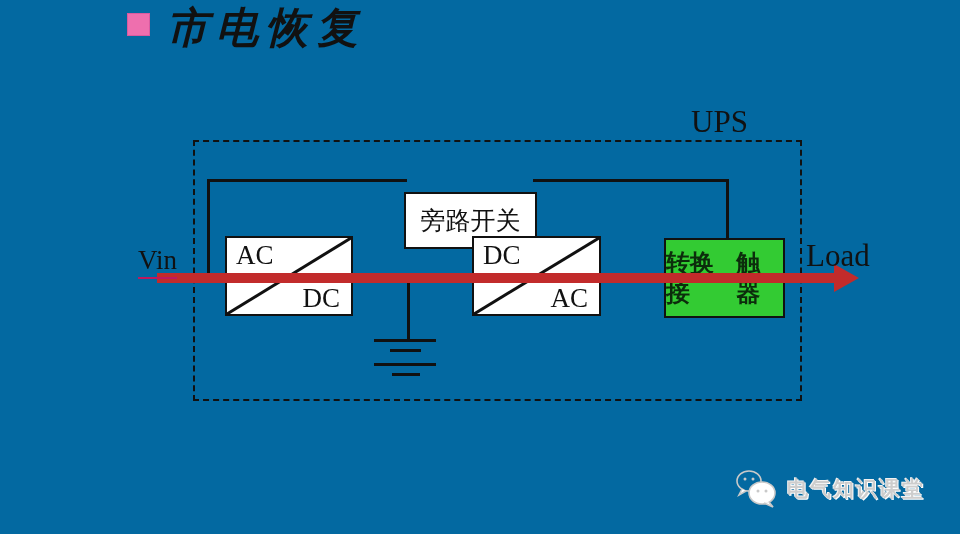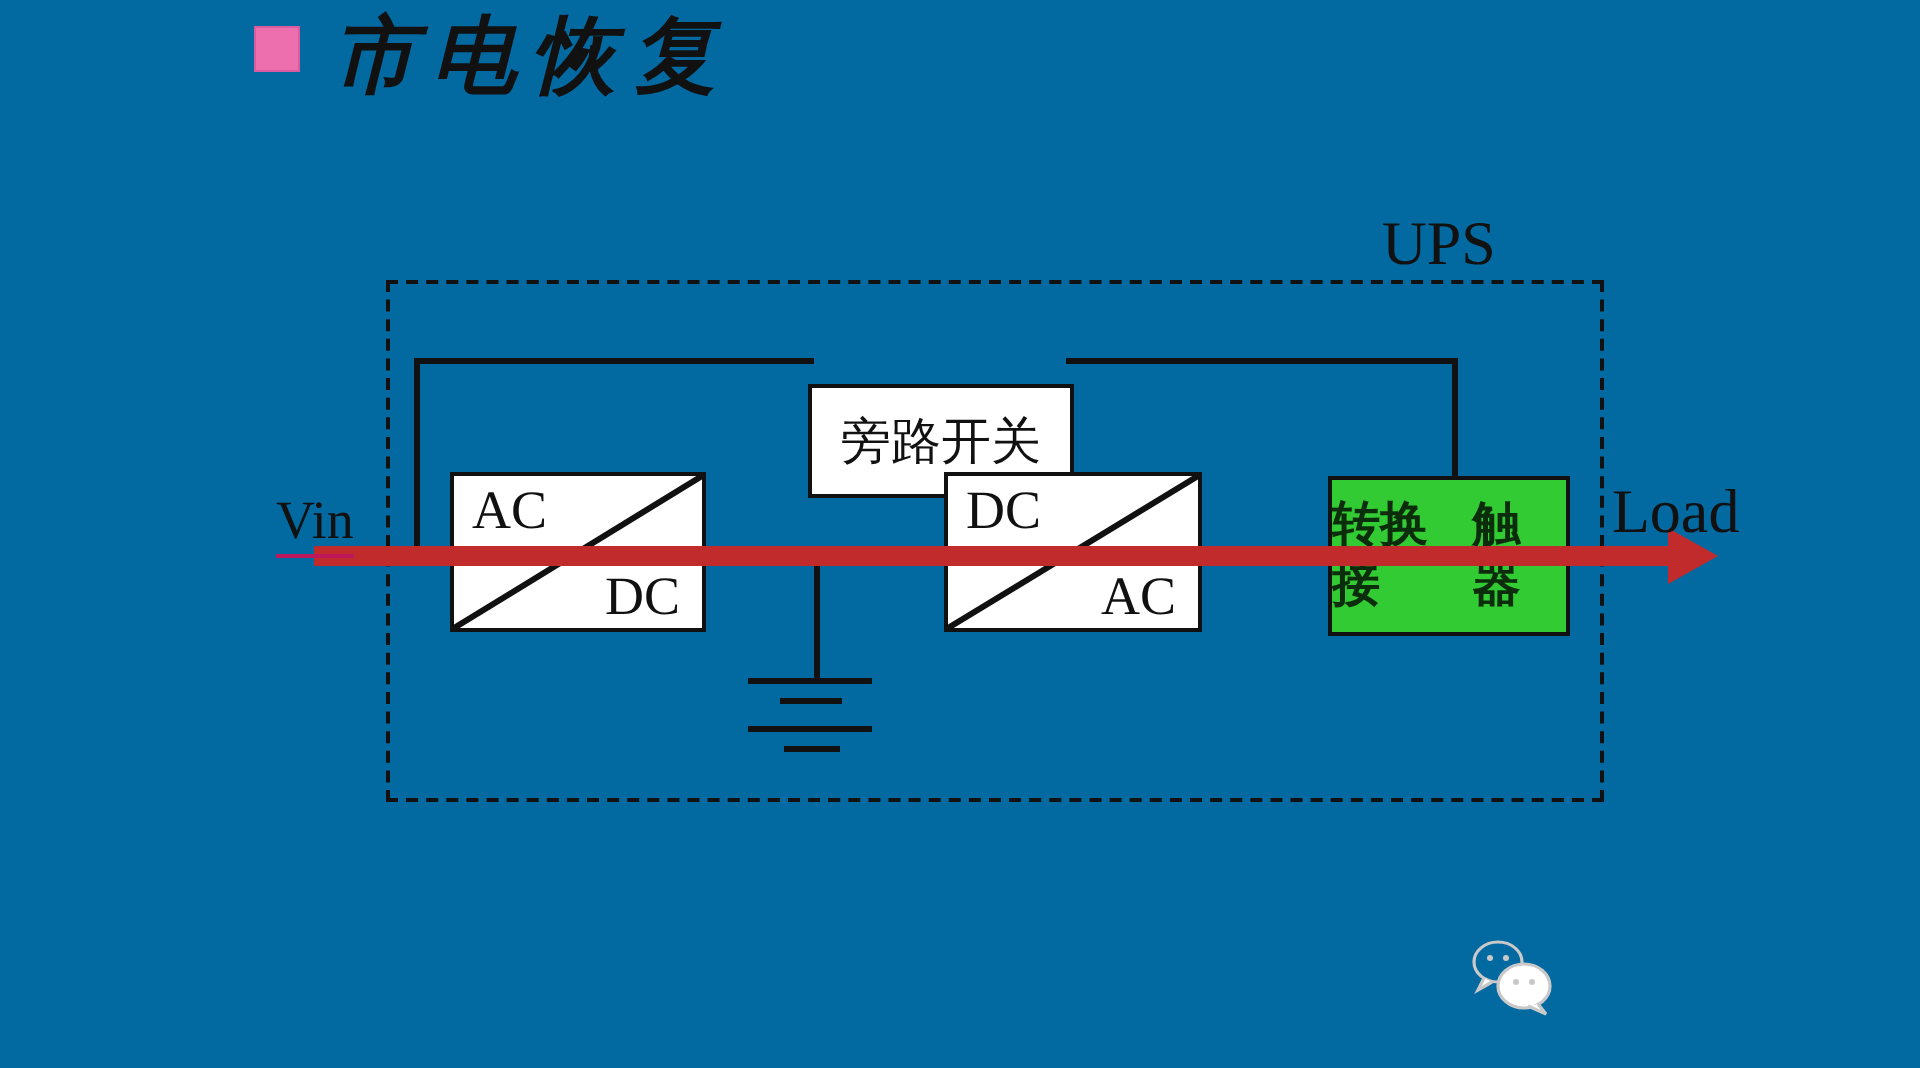--- a/index.html
+++ b/index.html
@@ -141,15 +141,16 @@
         <ellipse cx="29" cy="25" rx="13" ry="11" fill="#fff"></ellipse>
         <path d="M36 34 L40 39 L31 35" fill="#fff" stroke="#c9c9c9"></path>
       </g>
       <g fill="#c9c9c9">
         <circle cx="12" cy="11" r="1.5"></circle>
         <circle cx="20" cy="11" r="1.5"></circle>
         <circle cx="25" cy="23" r="1.5"></circle>
         <circle cx="33" cy="23" r="1.5"></circle>
       </g>
     </svg>
+    <span class="wm-text">电气知识课堂</span>
   </div>
 
 </div>
 
 </body></html>

